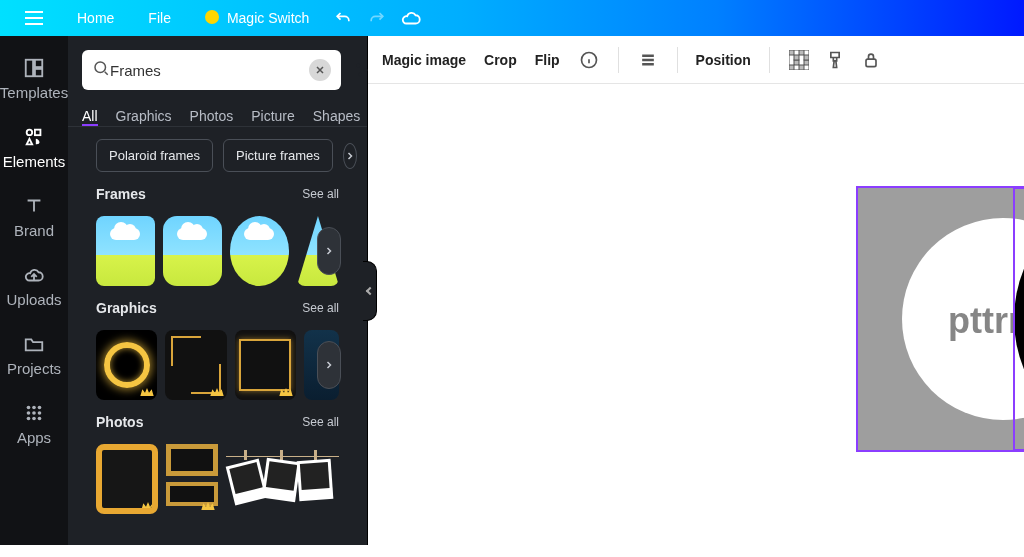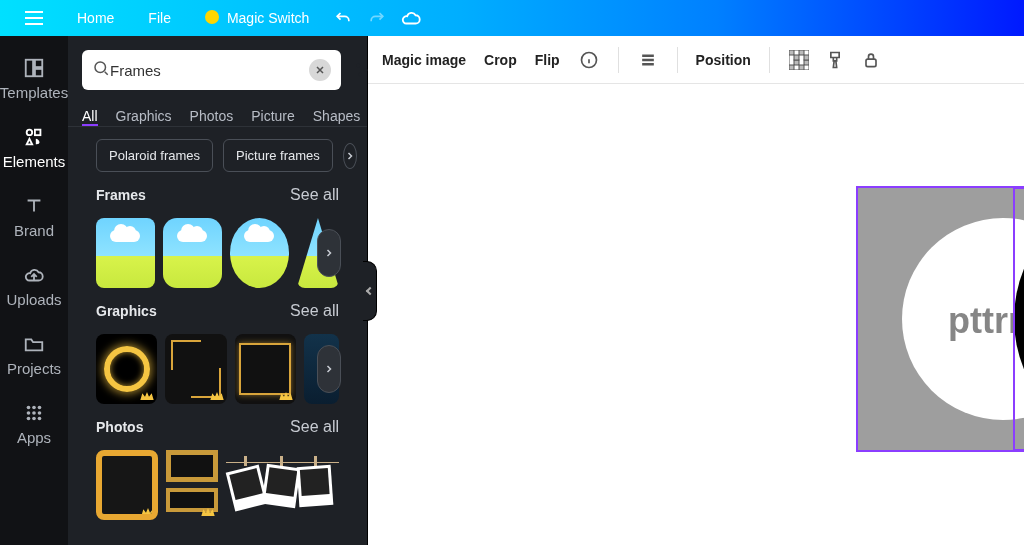--- a/index.html
+++ b/index.html
@@ -55,21 +55,21 @@
   .panel-content { padding:12px 28px; display:flex; flex-direction:column; gap:14px; height:100%; overflow-y:auto; }
   .panel-content::-webkit-scrollbar{ width:8px;}
   .panel-content::-webkit-scrollbar-thumb{ background:#4a4f57; border-radius:4px;}
   .panel-content::-webkit-scrollbar-track{ background:transparent;}
 
   .pill-row { display:flex; align-items:center; gap:10px; }
   .pill { border:1px solid #4a4f57; border-radius:6px; padding:8px 12px; font-size:13px; cursor:pointer; white-space:nowrap;}
   .pill-nav { width:26px; height:26px; border-radius:50%; border:1px solid #4a4f57; display:flex; align-items:center; justify-content:center;}
 
   .section-head { display:flex; justify-content:space-between; align-items:center; font-size:14px; font-weight:600;}
-  .see-all { font-size:16px; color:#c7cbd2; font-weight:500; cursor:pointer;margin-left:11px;}
+  .see-all { font-size:12px; color:#c7cbd2; font-weight:500; cursor:pointer;margin-left:11px;}
 
   .thumb-row { display:flex; gap:8px; position:relative; }
   .thumb { width:70px; height:70px; border-radius:8px; background:#2e3238; position:relative; overflow:hidden;}
   .thumb.rounded { border-radius:14px; }
   .thumb.circle { border-radius:50%; }
   .thumb.triangle { clip-path: polygon(50% 0, 100% 100%, 0 100%); width:50px;}
   .scene { width:100%; height:100%; background:linear-gradient(#6fd4ff 0%, #8fe3ff 55%, #d8f34a 55%, #c8e83e 100%);}
   .cloud { position:absolute; top:12px; left:50%; transform:translateX(-50%); width:30px; height:12px; background:#fff; border-radius:10px;}
   .cloud:before, .cloud:after{content:"";position:absolute;background:#fff;border-radius:50%;}
   .cloud:before{width:14px;height:14px;top:-6px;left:4px;}

